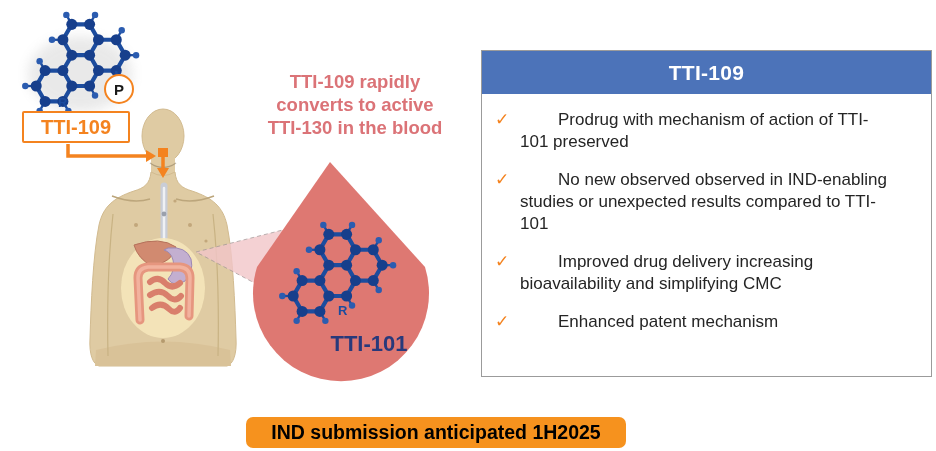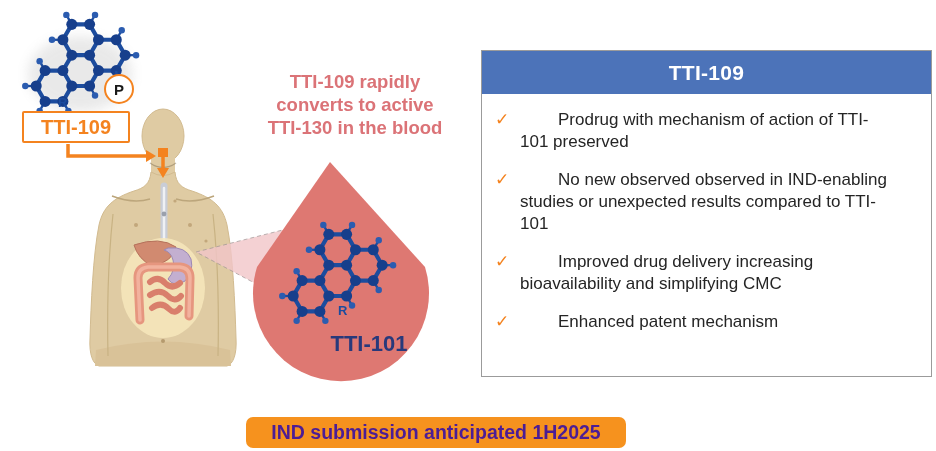--- a/index.html
+++ b/index.html
@@ -47,21 +47,21 @@
   .check{
     color:var(--accent_orange,#F4831F);font-size:17px;line-height:22px;width:16px;flex:none;
   }
   .bullet-text{
     color:var(--bullet_text,#252525);font-size:17px;line-height:22px;
   }
   .bullet-text b{font-weight:normal;margin-left:38px;}
   
   .banner{
     left:246px;top:417px;width:380px;height:31px;border-radius:7px;
-    background:var(--banner_orange,#F6921E);color:#4c1d95;font-weight:bold;font-size:19.5px;
+    background:var(--banner_orange,#F6921E);color:#000000;font-weight:bold;font-size:19.5px;
     display:flex;align-items:center;justify-content:center;white-space:nowrap;
   }
 </style>
 </head>
 <body>
 
 <div class="stage">
 
   <svg class="abs" style="left:0;top:0" width="470" height="410" viewBox="0 0 470 410">
     <defs>

